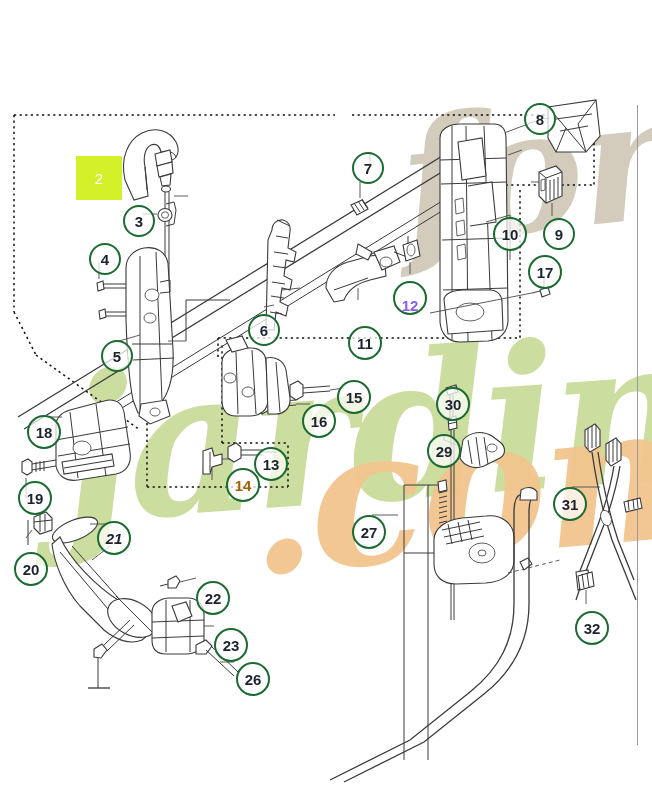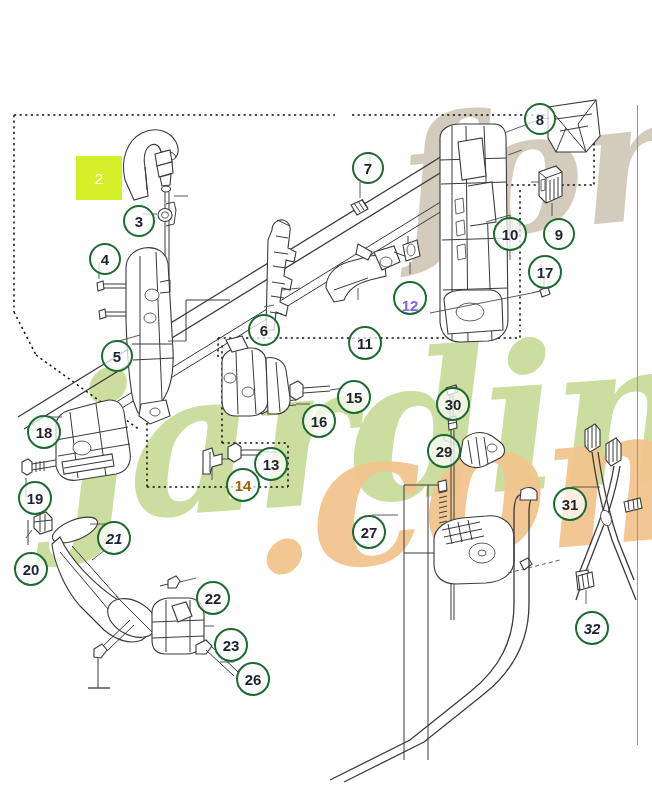--- a/index.html
+++ b/index.html
@@ -634,18 +634,18 @@
       </div>
       <div class="callout s2" style="left: 427px; top: 434px; border-color: rgb(27, 107, 49); color: rgb(29, 34, 48);">
         <span>29</span>
       </div>
       <div class="callout s2" style="left: 436px; top: 387px; border-color: rgb(27, 107, 49); color: rgb(29, 34, 48);">
         <span>30</span>
       </div>
       <div class="callout s2" style="left: 553px; top: 487px; border-color: rgb(27, 107, 49); color: rgb(29, 34, 48);">
         <span>31</span>
       </div>
-      <div class="callout s2" style="left: 575px; top: 611px; border-color: rgb(27, 107, 49); color: rgb(29, 34, 48); font-style: italic;">
+      <div class="callout s2" style="left: 575px; top: 611px; border-color: rgb(27, 107, 49); color: rgb(29, 34, 48);">
         <span>32</span>
       </div>
     </div>
 
 </div>
 
 </body></html>

